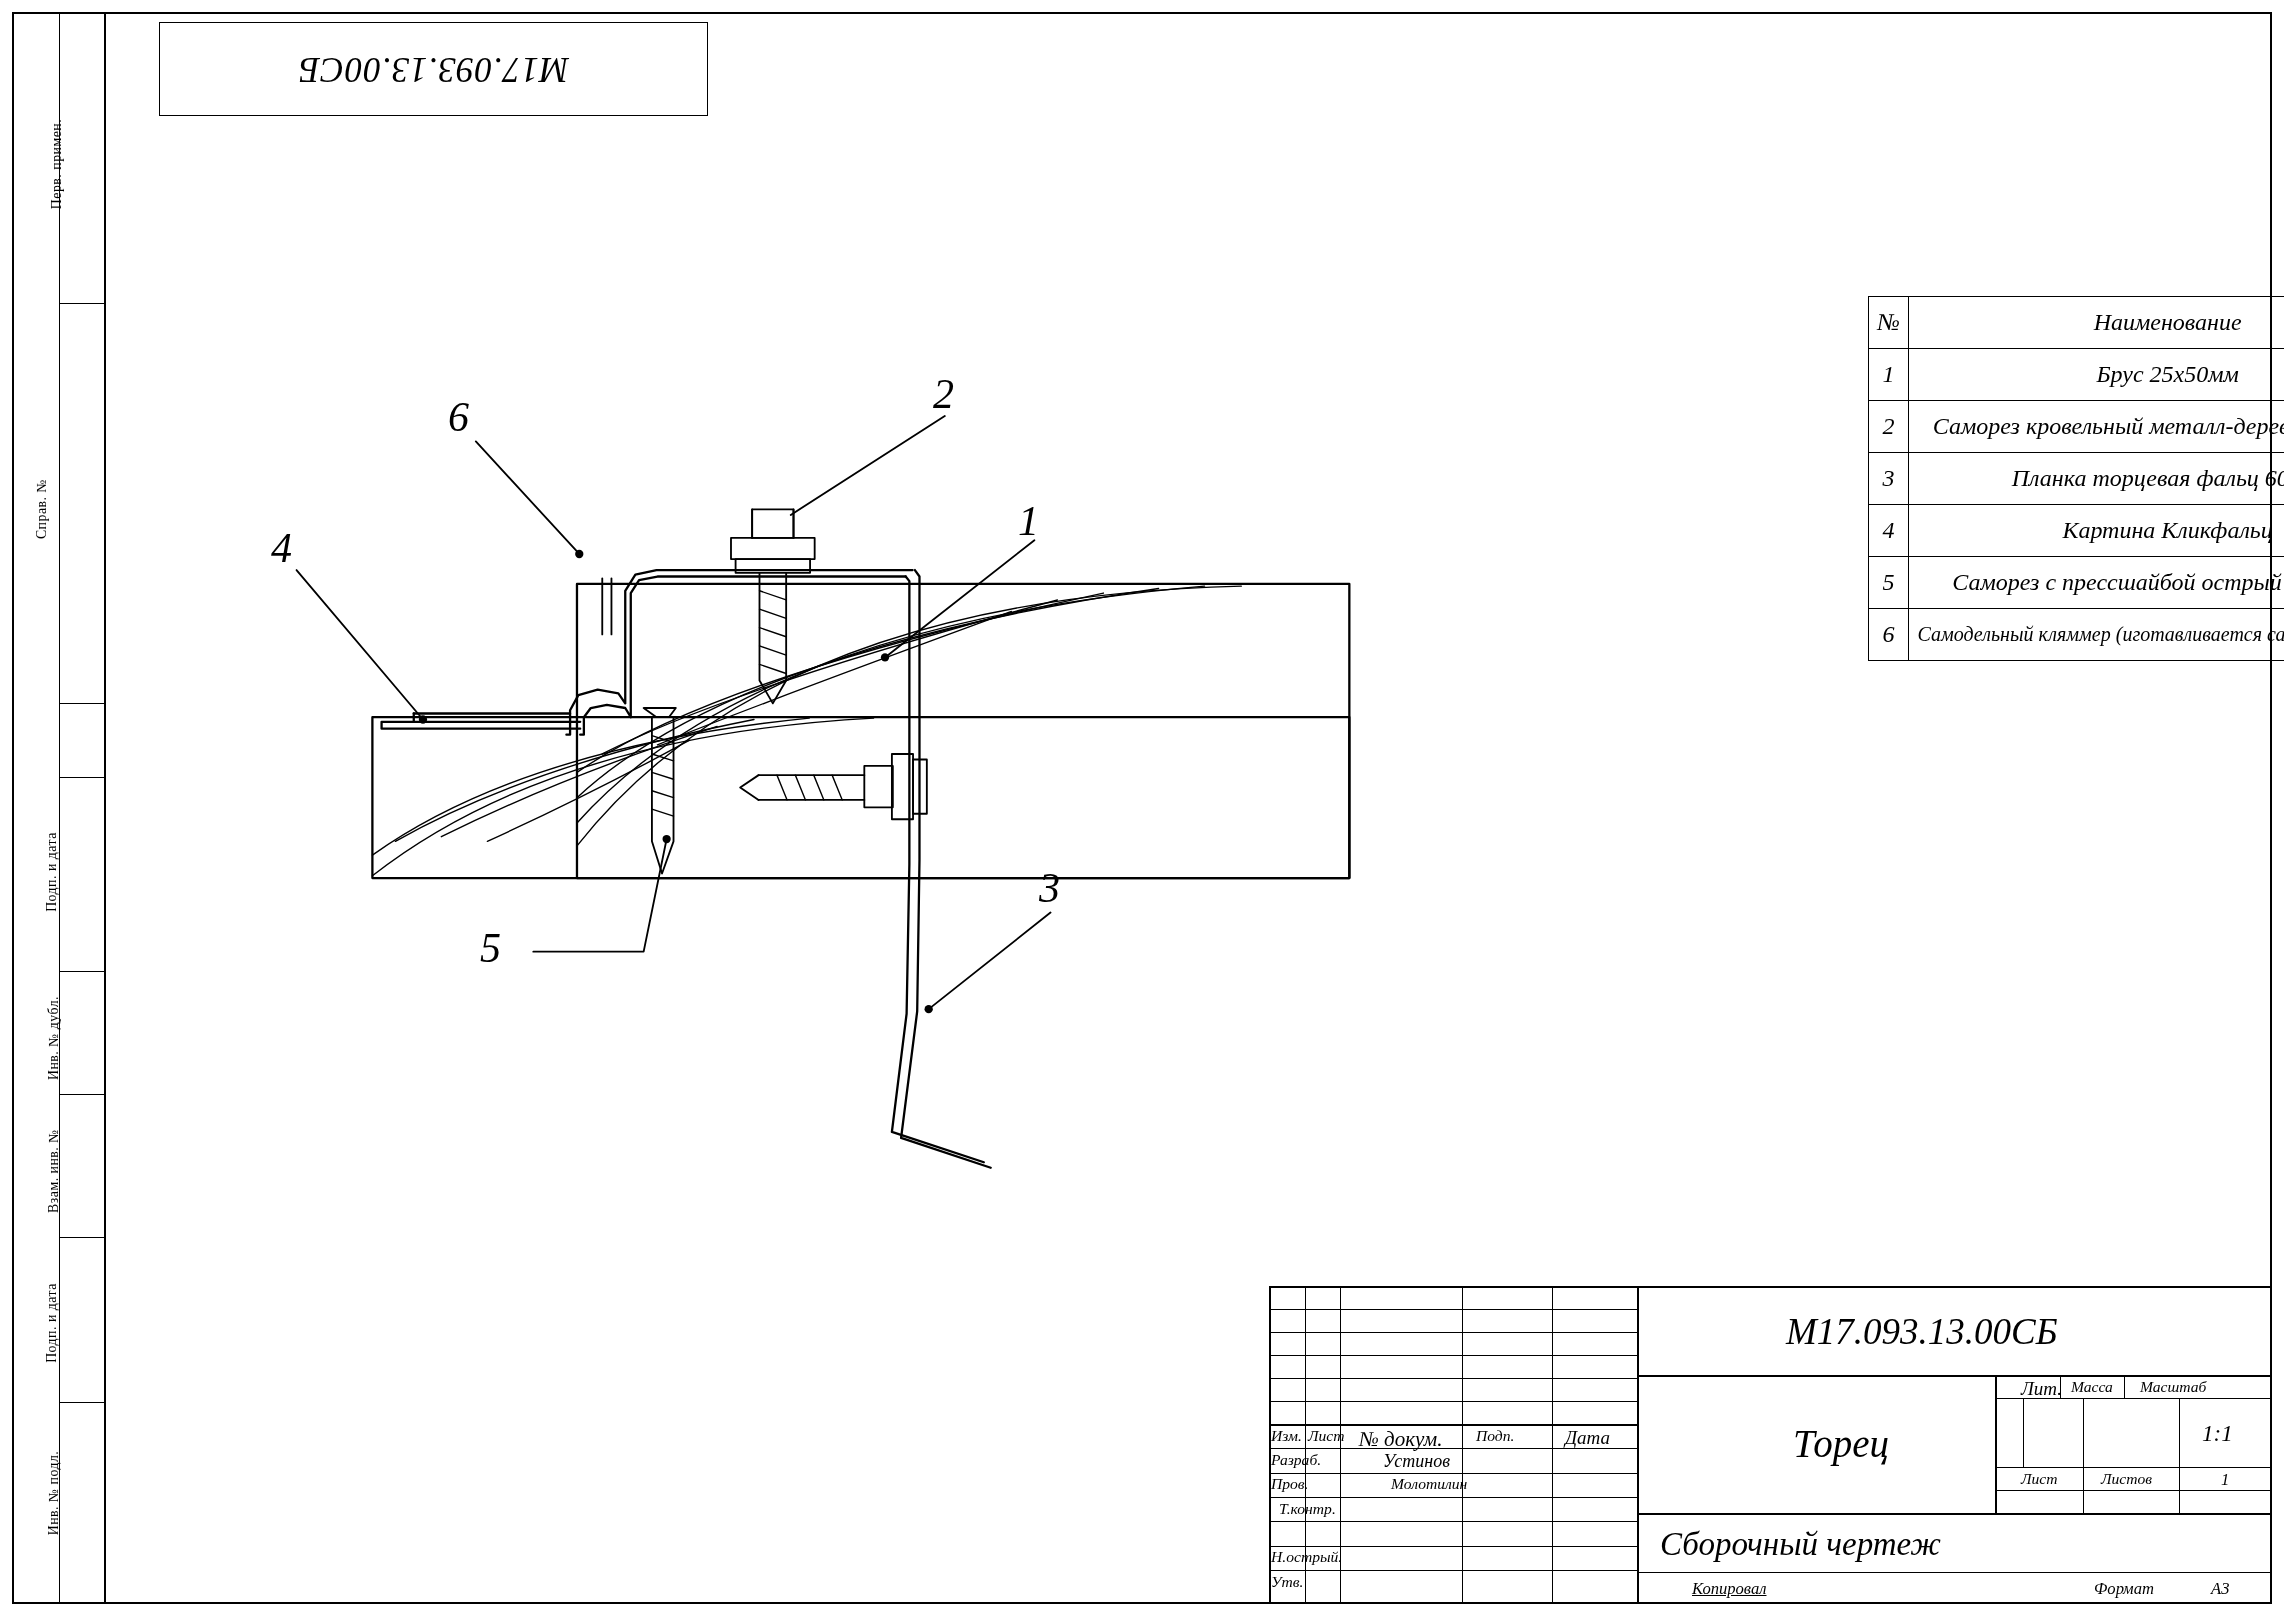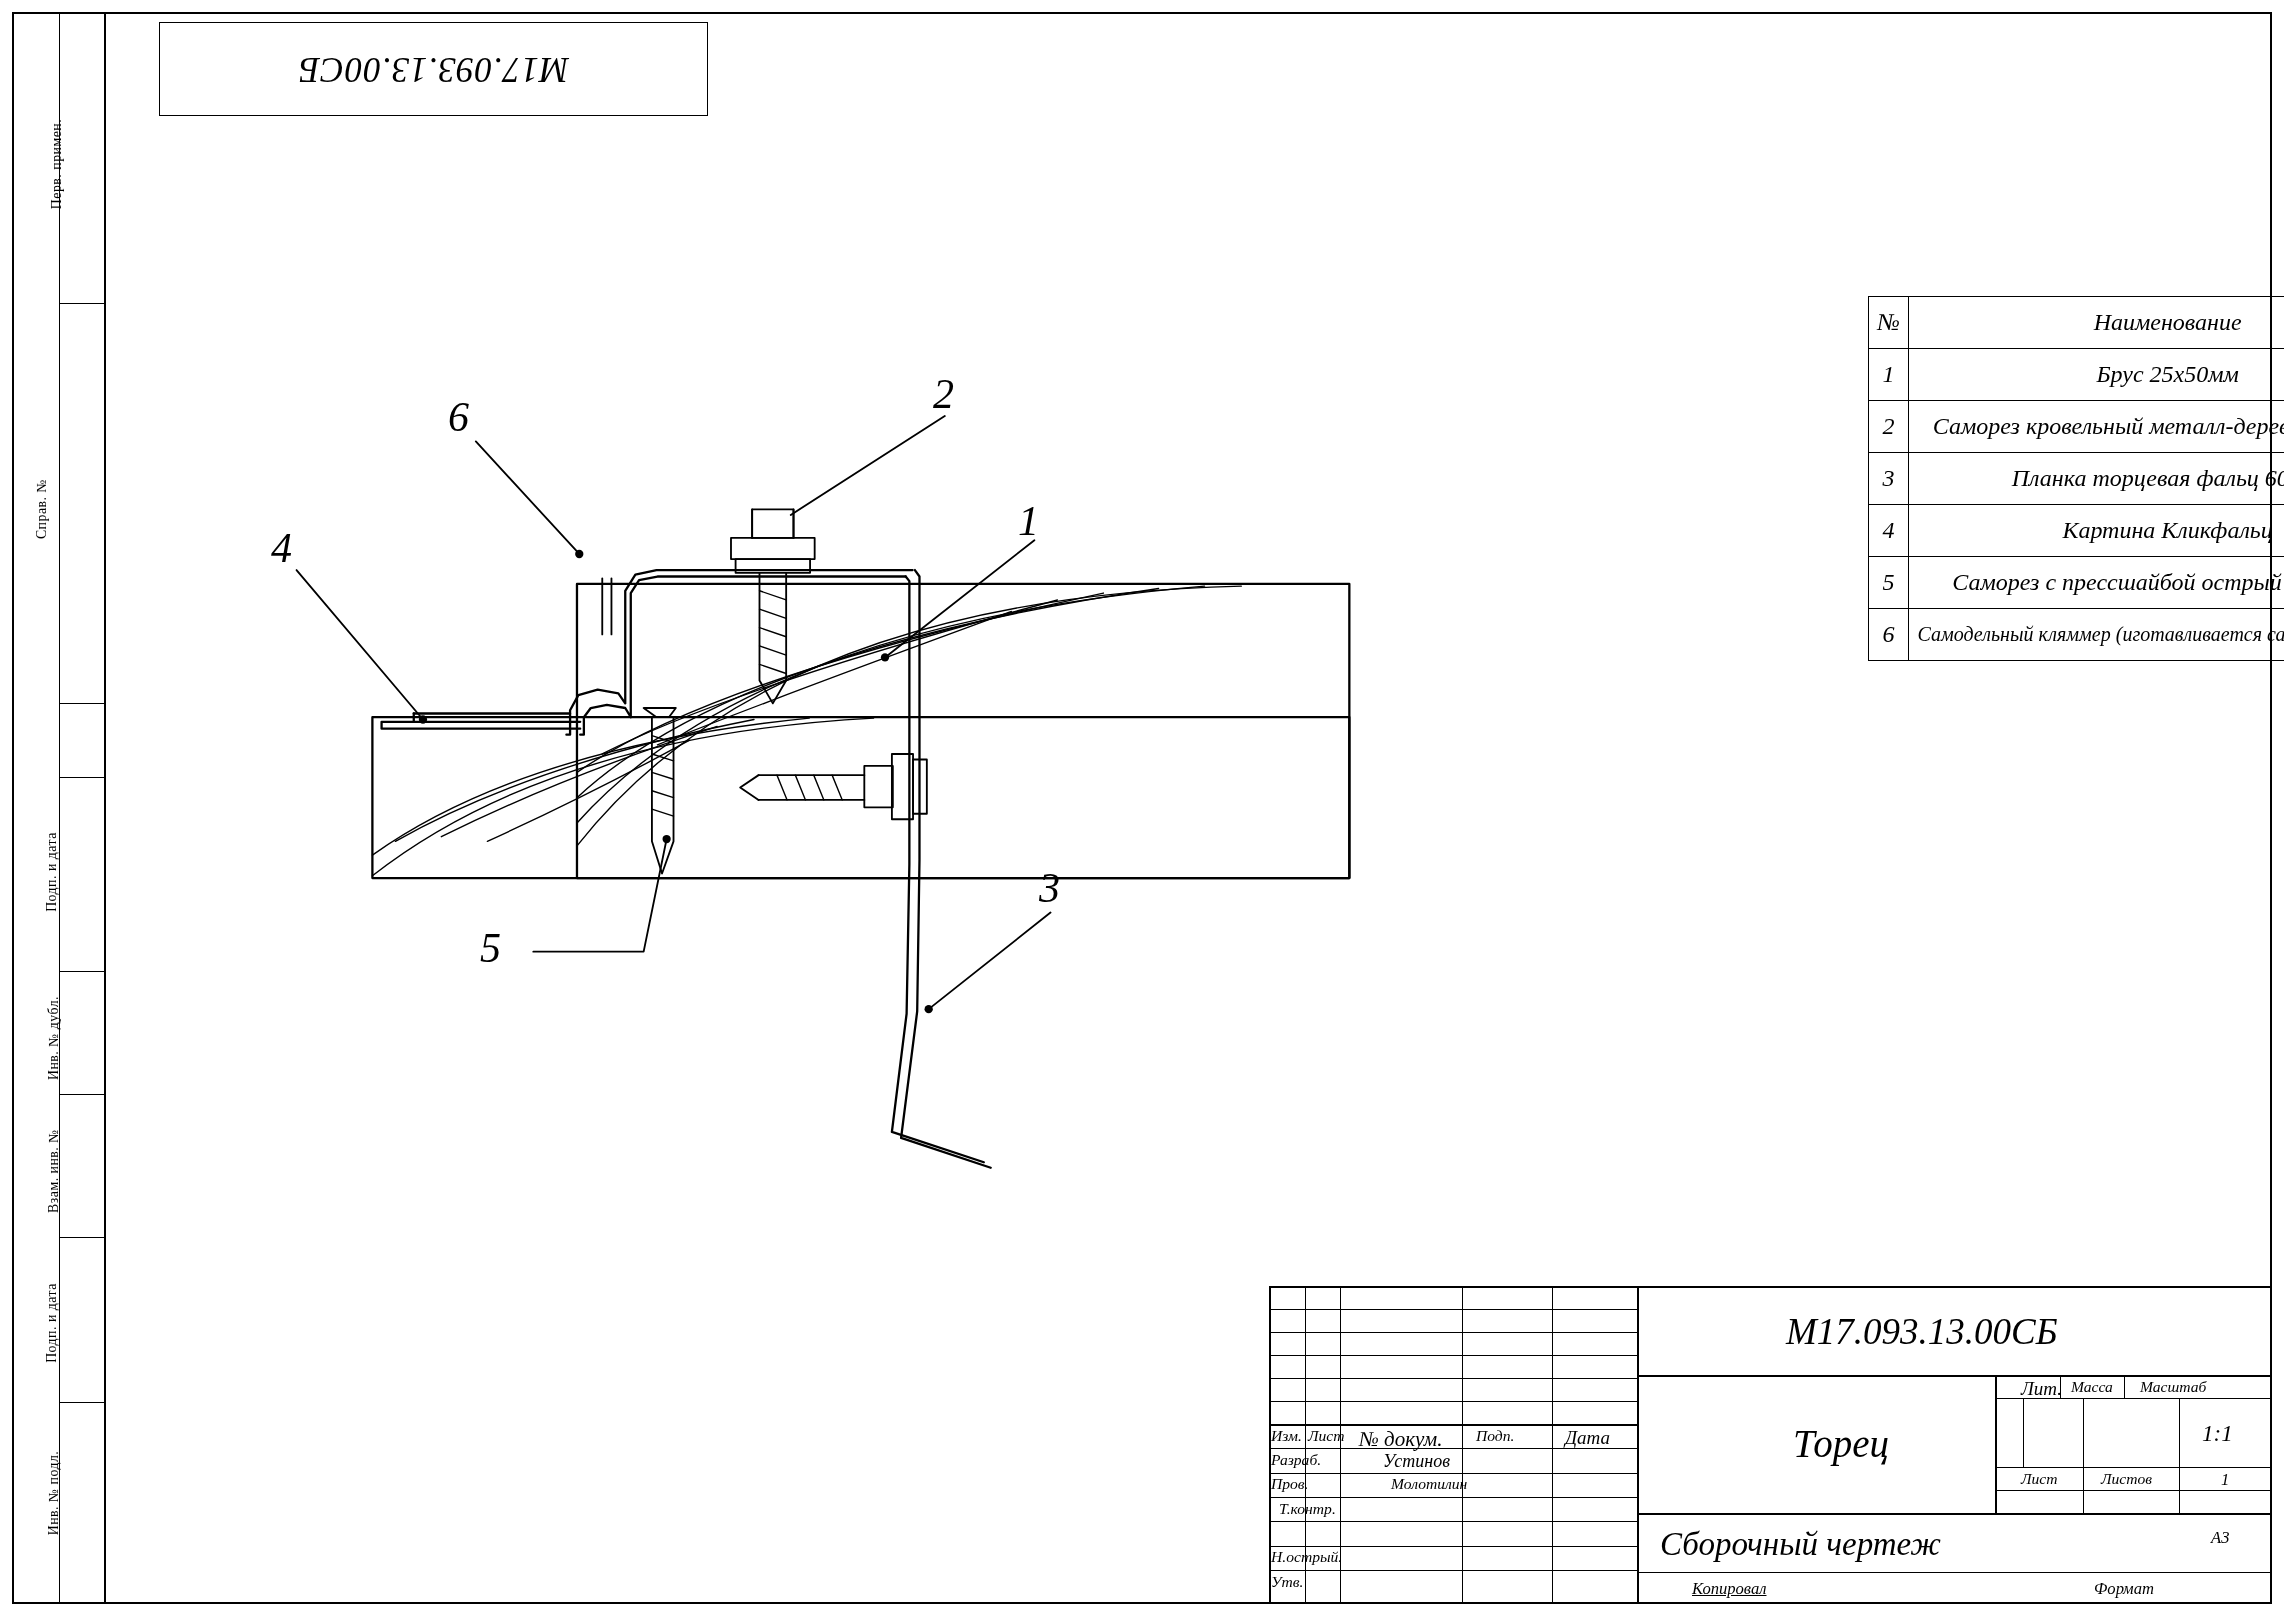--- a/index.html
+++ b/index.html
@@ -379,16 +379,16 @@
     <div class="bottom-note" style="left:2140px; top:1378px; font-size:15.6px;font-style:italic;">Масштаб</div>
     <div class="bottom-note" style="left:2202px; top:1421px; font-size:23px;">1:1</div>
 
     <div class="bottom-note" style="left:2021px; top:1470px; font-size:15.6px;">Лист</div>
     <div class="bottom-note" style="left:2101px; top:1470px; font-size:15.6px;">Листов</div>
     <div class="bottom-note" style="left:2221px; top:1470px; font-size:16.6px;">1</div>
   </div>
 
   <div class="bottom-note" style="left:1692px; top:1579px;text-decoration:underline;">Копировал</div>
   <div class="bottom-note" style="left:2094px; top:1579px;">Формат</div>
-  <div class="bottom-note" style="left:2211px; top:1528px;font-style:italic;">А3</div>
+  <div class="bottom-note" style="left:2211px; top:1579px;font-style:italic;">А3</div>
 
 </div>
 
 
 </body></html>

